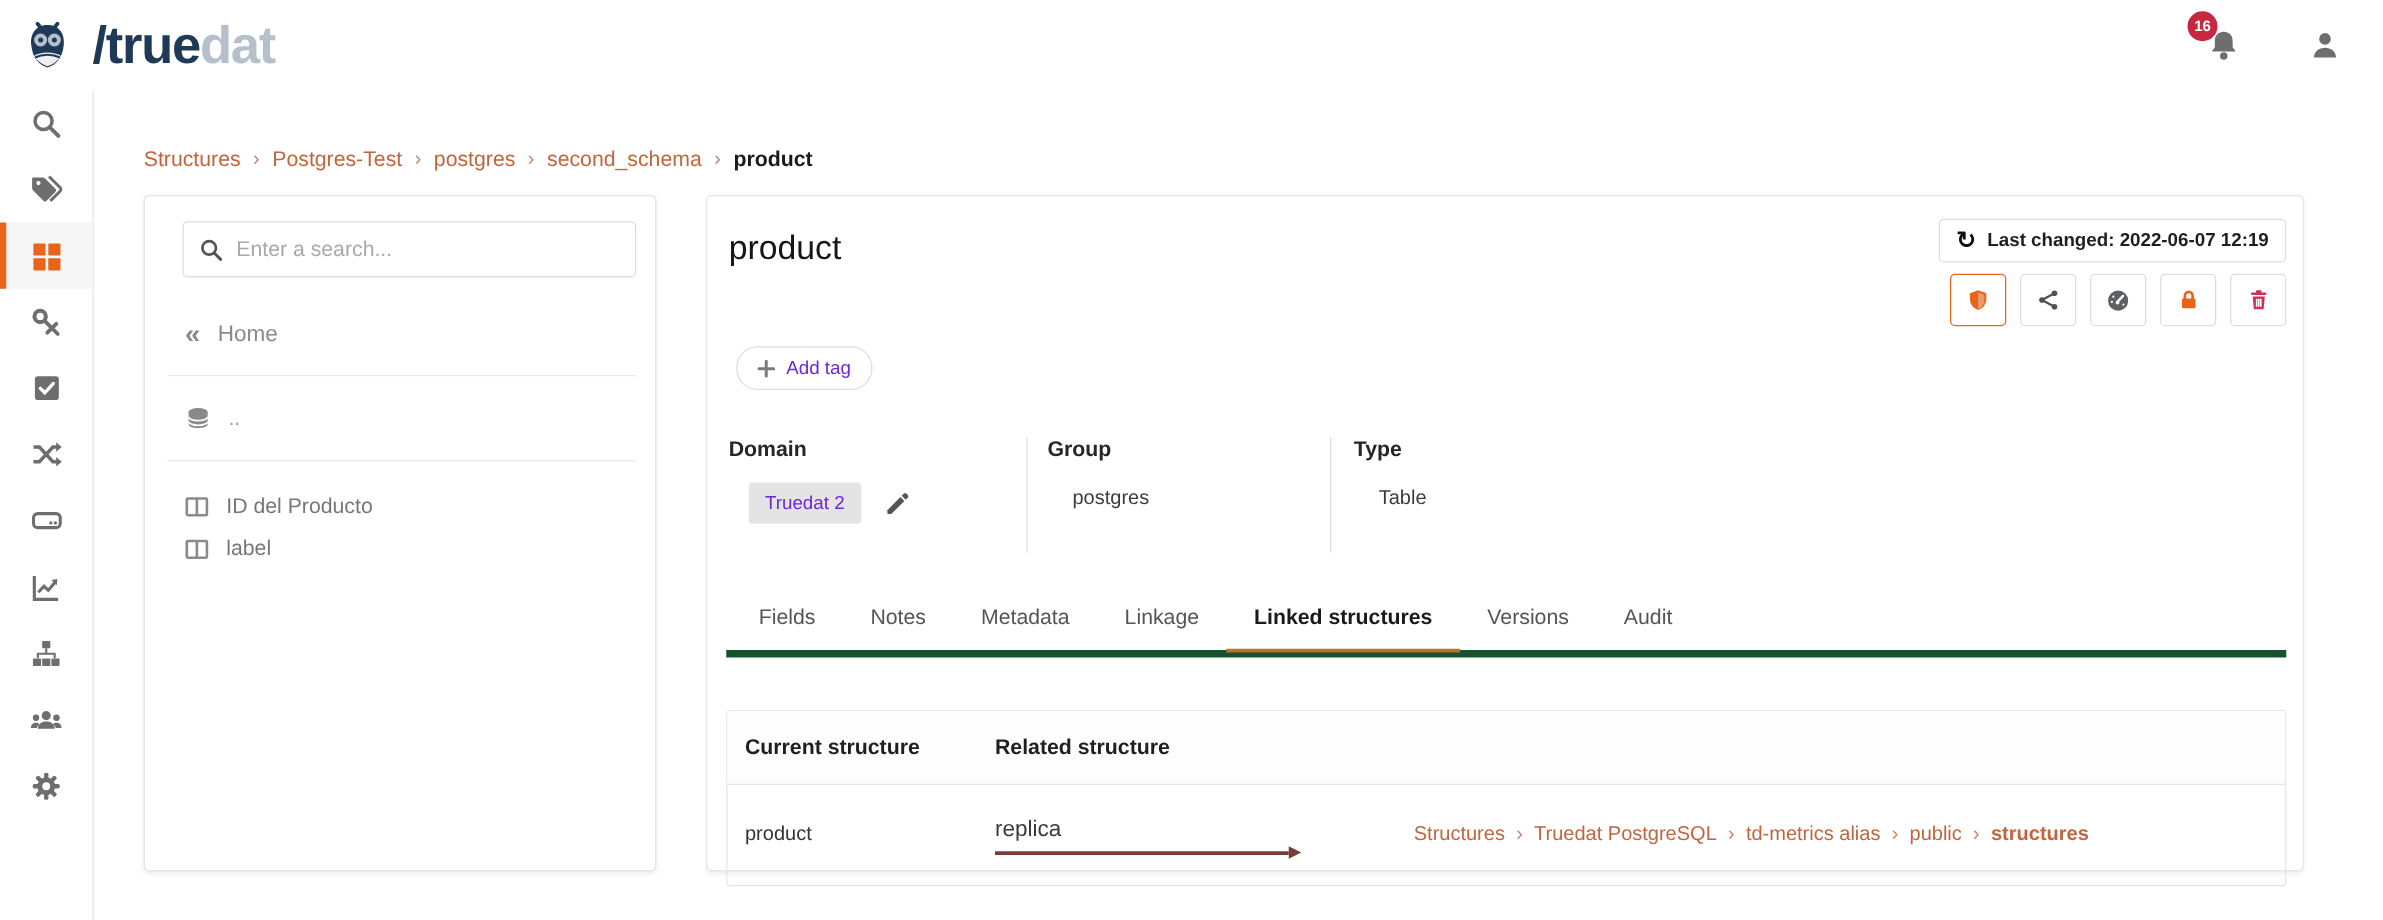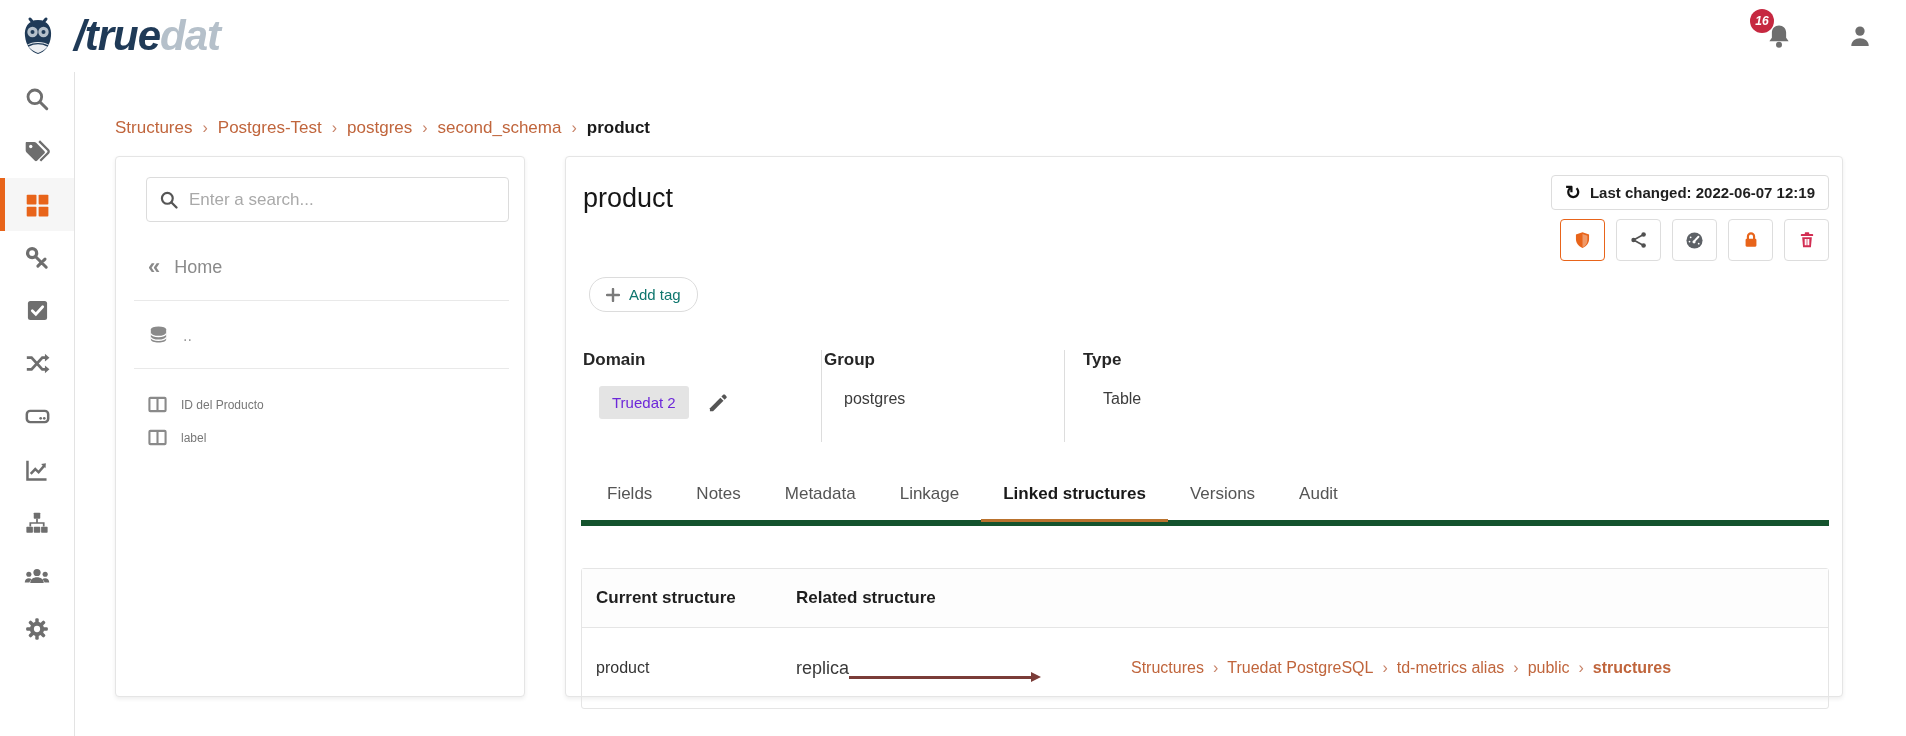--- a/index.html
+++ b/index.html
@@ -4,21 +4,21 @@
 <style>
   * { margin:0; padding:0; box-sizing:border-box; }
   html,body { width:1906px; height:736px; background:#fff; font-family:"Liberation Sans", sans-serif; overflow:hidden; }
   :root{
     --accent:#e8641a; --navy:#1f3a57; --brandlight:#b5c0ca; --badge:#c62840;
     --delred:#d22d52; --link:#c0653c; --maroon:#7a3c38; --underline:#b9722d;
     --icongray:#6e6e6e; --border:#e5e5e5;
   }
 
   
-  .topbar { height:72px; display:flex; align-items:center; padding:0 26px 0 20px; background:#fff;font-style:italic; }
+  .topbar { height:72px; display:flex; align-items:center; padding:0 26px 0 20px; background:#fff; }
   .logo { display:flex; align-items:center; gap:6px; }
   .logo-text { font-size:42px; font-weight:bold; color:var(--navy); letter-spacing:-1px; line-height:1; }
   .logo-text .sec { color:var(--brandlight); }
   .top-right { margin-left:auto; display:flex; align-items:center; gap:52px; padding-right:6px; }
   .bell-wrap { position:relative; width:30px; height:30px; cursor:pointer; }
   .badge { position:absolute; top:-12px; left:-14px; min-width:24px; height:24px; background:var(--badge);
            color:#fff; font-size:12px; font-weight:bold; border-radius:50%; display:flex; align-items:center;
            justify-content:center; padding:0 4px; }
 
   
@@ -40,61 +40,61 @@
   
   .tree-card { width:410px; height:541px; padding:20px 15px 0 22px; }
   .searchbox { height:45px; border:1px solid #dcdcdc; border-radius:4px; display:flex; align-items:center; padding:0 12px; gap:10px; margin-left:8px; }
   .searchbox input { border:none; outline:none; flex:1; font-size:17px; color:#444; font-family:inherit; }
   .searchbox input::placeholder { color:#a9a9a9; }
   .tree-row { display:flex; align-items:center; gap:14px; color:#8a8a8a; font-size:18px; padding-left:10px; cursor:pointer; }
   .home-row { margin-top:34px; }
   .home-row .chev { font-size:22px; color:#8a8a8a; font-weight:bold; line-height:1; }
   .tree-div { border-top:1px solid #e9e9e9; margin:22px 0 0 -4px; }
   .parent-row { margin-top:24px; color:#9a9a9a; font-size:16px; }
-  .field-row { margin-top:22px; color:#777; font-size:12px; }
+  .field-row { margin-top:22px; color:#777; font-size:17px; }
   .field-row + .field-row { margin-top:14px; }
 
   
   .main-card { width:1278px; height:541px; margin-left:40px; padding:18px 13px 0 15px; }
   .main-top { display:flex; justify-content:space-between; align-items:flex-start; }
   .page-title { font-size:27px; color:#161616; margin-top:8px; margin-left:2px; }
   .top-actions { display:flex; flex-direction:column; align-items:flex-end; gap:9px; }
   .chip { border:1px solid #ddd; border-radius:4px; padding:7px 13px; display:flex; align-items:center; gap:9px;
           font-size:15px; font-weight:bold; color:#1f1f1f; cursor:pointer; }
   .chip .ref { font-size:19px; line-height:1; color:#111; font-weight:bold; }
   .btn-row { display:flex; gap:11px; }
   .icon-btn { width:45px; height:42px; border:1px solid #ddd; border-radius:4px; background:#fff; display:flex;
               align-items:center; justify-content:center; cursor:pointer; }
   .icon-btn.accent-border { border-color:var(--accent); }
 
   .addtag { margin-top:16px; display:inline-flex; align-items:center; gap:9px; border:1px solid #dcdcdc;
-            border-radius:17px; padding:8px 16px; color:#0f766e; font-size:15px; cursor:pointer; margin-left:8px; }
+            border-radius:17px; padding:8px 16px; color:#6d28d9; font-size:15px; cursor:pointer; margin-left:8px; }
 
   .info-row { display:flex; margin-top:38px; min-height:92px; }
   .info-sec { padding-left:2px; }
   .info-sec.w1 { width:240px; }
-  .info-sec.w2 { width:243px; border-left:1px solid #ddd; padding-left:2px; }
+  .info-sec.w2 { width:243px; border-left:1px solid #ddd; padding-left:16px; }
   .info-sec.w3 { flex:1; border-left:1px solid #ddd; padding-left:18px; }
   .info-label { font-size:17px; font-weight:bold; color:#262626; }
   .info-value { margin-top:20px; font-size:16px; color:#3c3c3c; padding-left:20px; }
   .domain-value { display:flex; align-items:center; gap:18px; margin-top:16px; padding-left:16px; }
   .pill { background:#e4e4e4; border-radius:3px; padding:8px 13px; font-size:15px; color:#6d28d9; cursor:pointer; }
   .pencil { cursor:pointer; display:flex; }
 
   .tabs { margin-top:42px; border-bottom:6px solid #14532d; display:flex; padding-left:4px; }
   .tab { font-size:17px; color:#555; padding:0 22px 15px; cursor:pointer; border-bottom:3px solid transparent; margin-bottom:-2px; }
   .tab.active { color:#1a1a1a; font-weight:bold; border-bottom-color:var(--underline); }
 
   .ltable { margin-top:42px; border:1px solid var(--border); border-radius:3px; }
   .lt-head, .lt-row { display:grid; grid-template-columns:200px 335px 1fr; align-items:center; }
   .lt-head { border-bottom:1px solid var(--border); background:#fdfdfd; }
   .lt-head > div { font-size:17px; font-weight:bold; color:#1f1f1f; padding:19px 0 19px 14px; }
   .lt-row { height:80px; }
   .lt-row .cell { padding-left:14px; font-size:16px; color:#333; }
-  .relation { width:245px; display:flex; flex-direction:row; align-items:flex-end; padding-top:4px; }
+  .relation { width:245px; display:flex; flex-direction:column; align-items:flex-start; padding-top:4px; }
   .relation .rel-label { font-size:18px; color:#3a3a3a; margin-bottom:4px; }
   .arrow { position:relative; width:100%; height:10px; }
   .arrow .shaft { position:absolute; left:0; top:3px; height:3px; width:calc(100% - 10px); background:var(--maroon); }
   .arrow .head { position:absolute; right:0; top:-1px; width:0; height:0; border-left:10px solid var(--maroon);
                  border-top:5.5px solid transparent; border-bottom:5.5px solid transparent; }
   .rel-bc { display:flex; align-items:center; font-size:16px; flex-wrap:nowrap; }
   .rel-bc a { color:var(--link); text-decoration:none; cursor:pointer; white-space:nowrap; }
   .rel-bc .sep { color:#c8846a; margin:0 9px; }
   .rel-bc .current { font-weight:bold; color:var(--link); }
 

